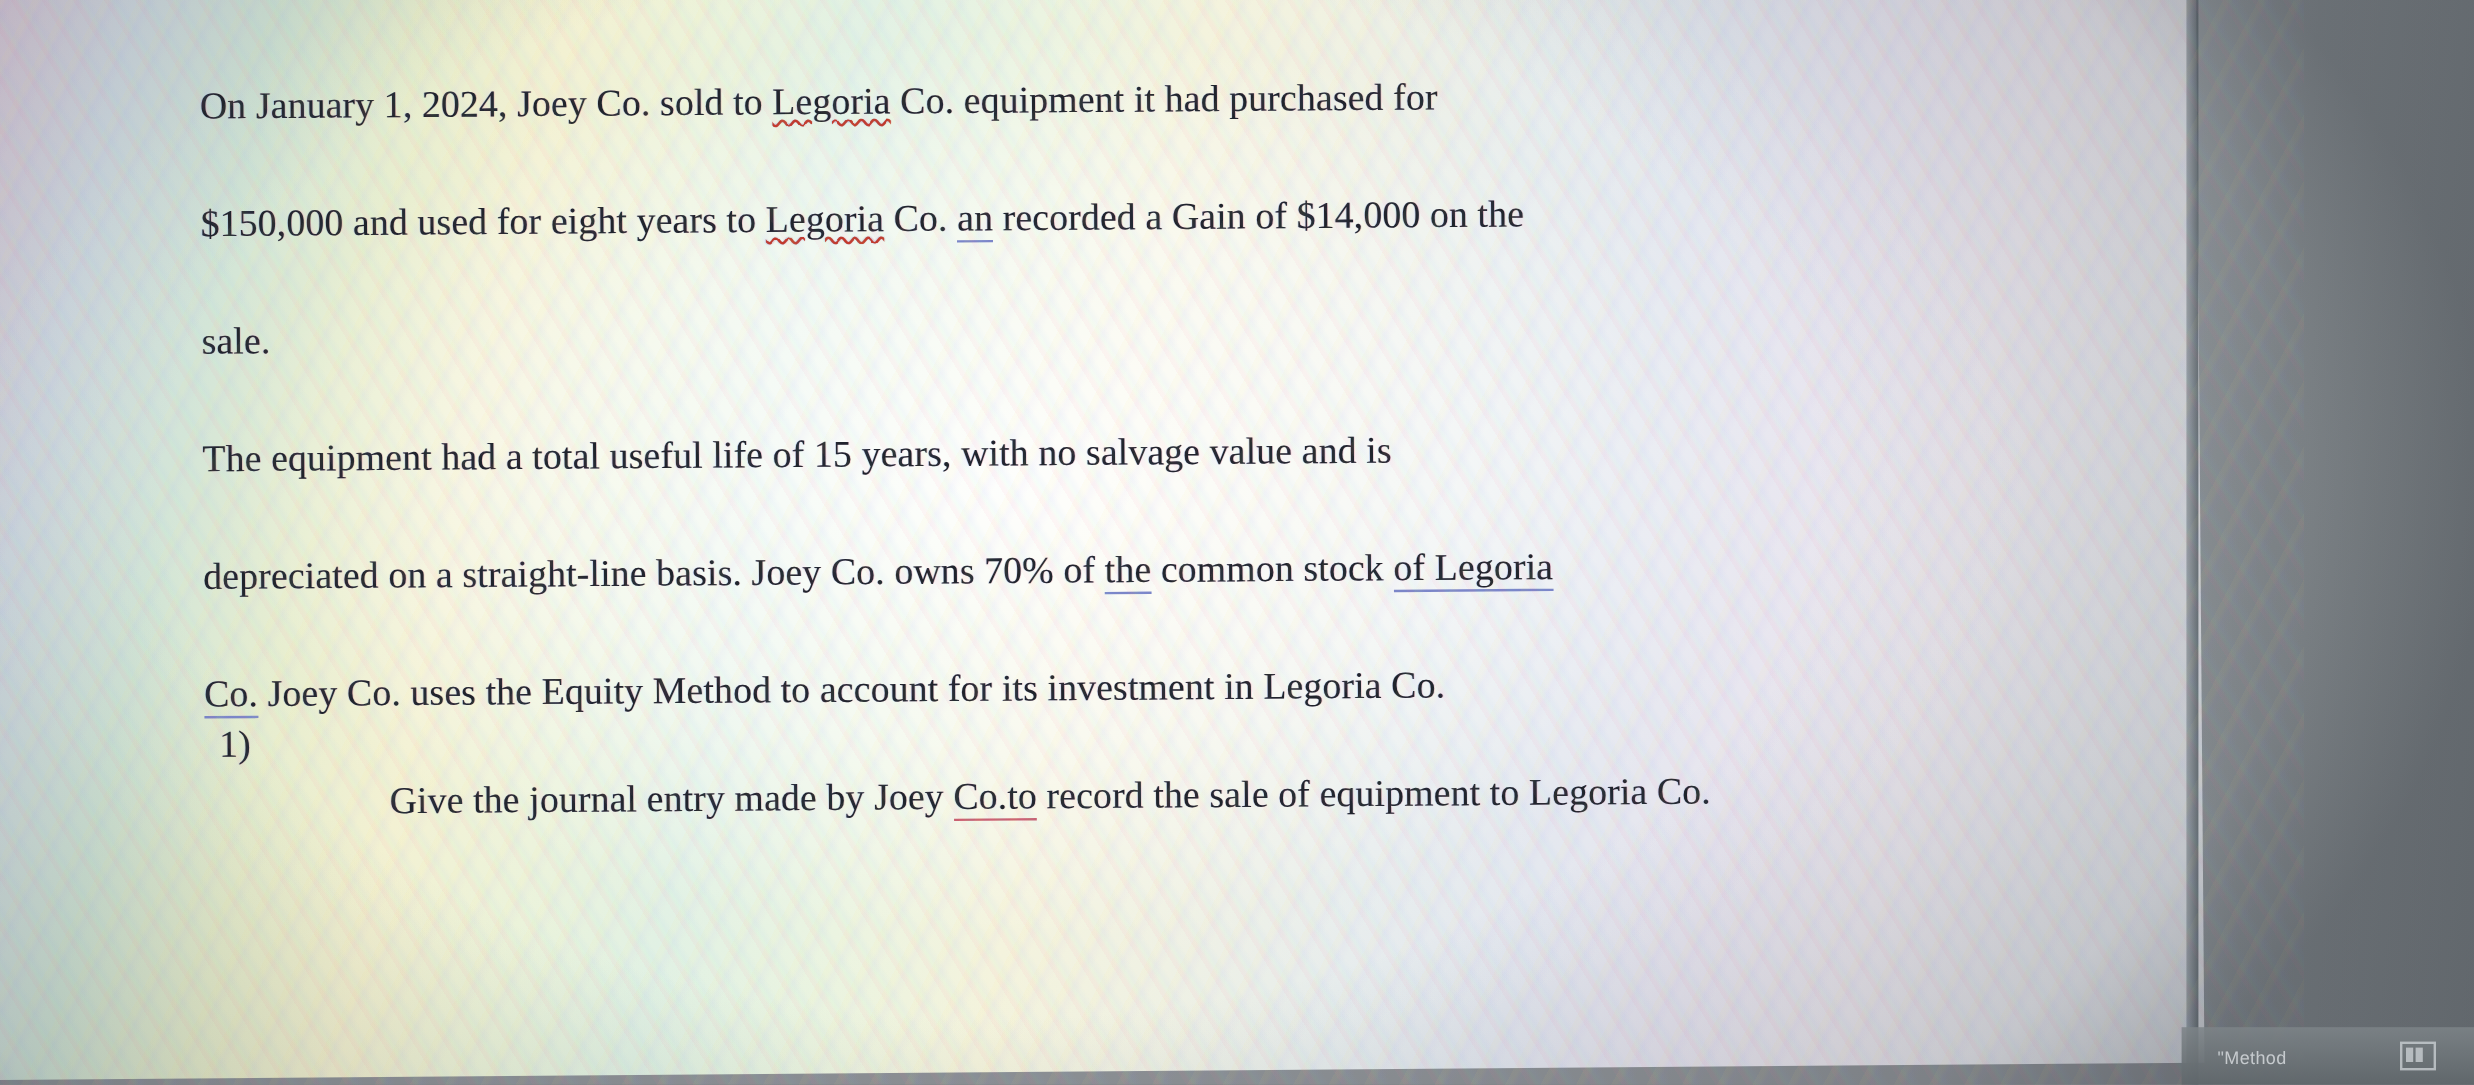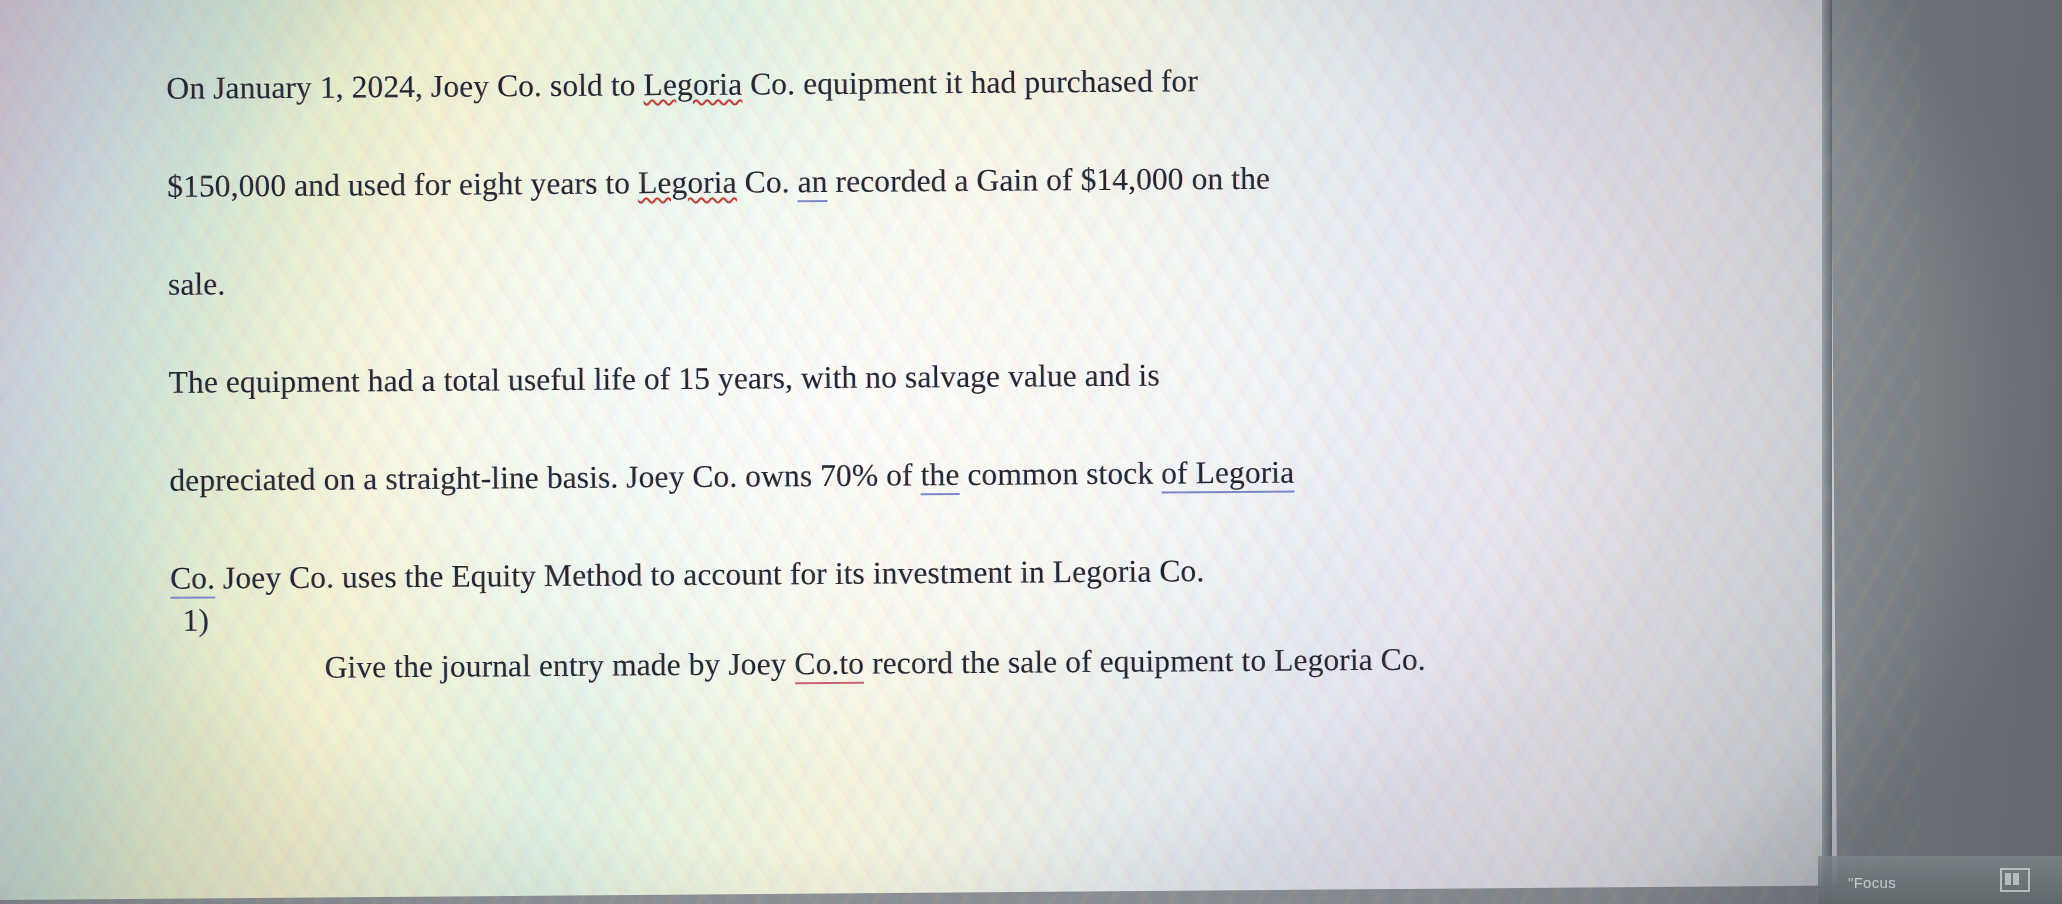--- a/index.html
+++ b/index.html
@@ -232,18 +232,18 @@
       </ol>
     </div>
   </div>
 
   <div id="moire"></div>
   <div id="vignette"></div>
 
   <div id="taskbar-strip"></div>
 
   <div id="focus-chip">
-    <span class="dq">"</span><span>Focus</span>
+    <span class="dq">"</span><span>Method</span>
   </div>
 
   <div id="tray-icon"></div>
 
 </div>
 
 </body></html>

